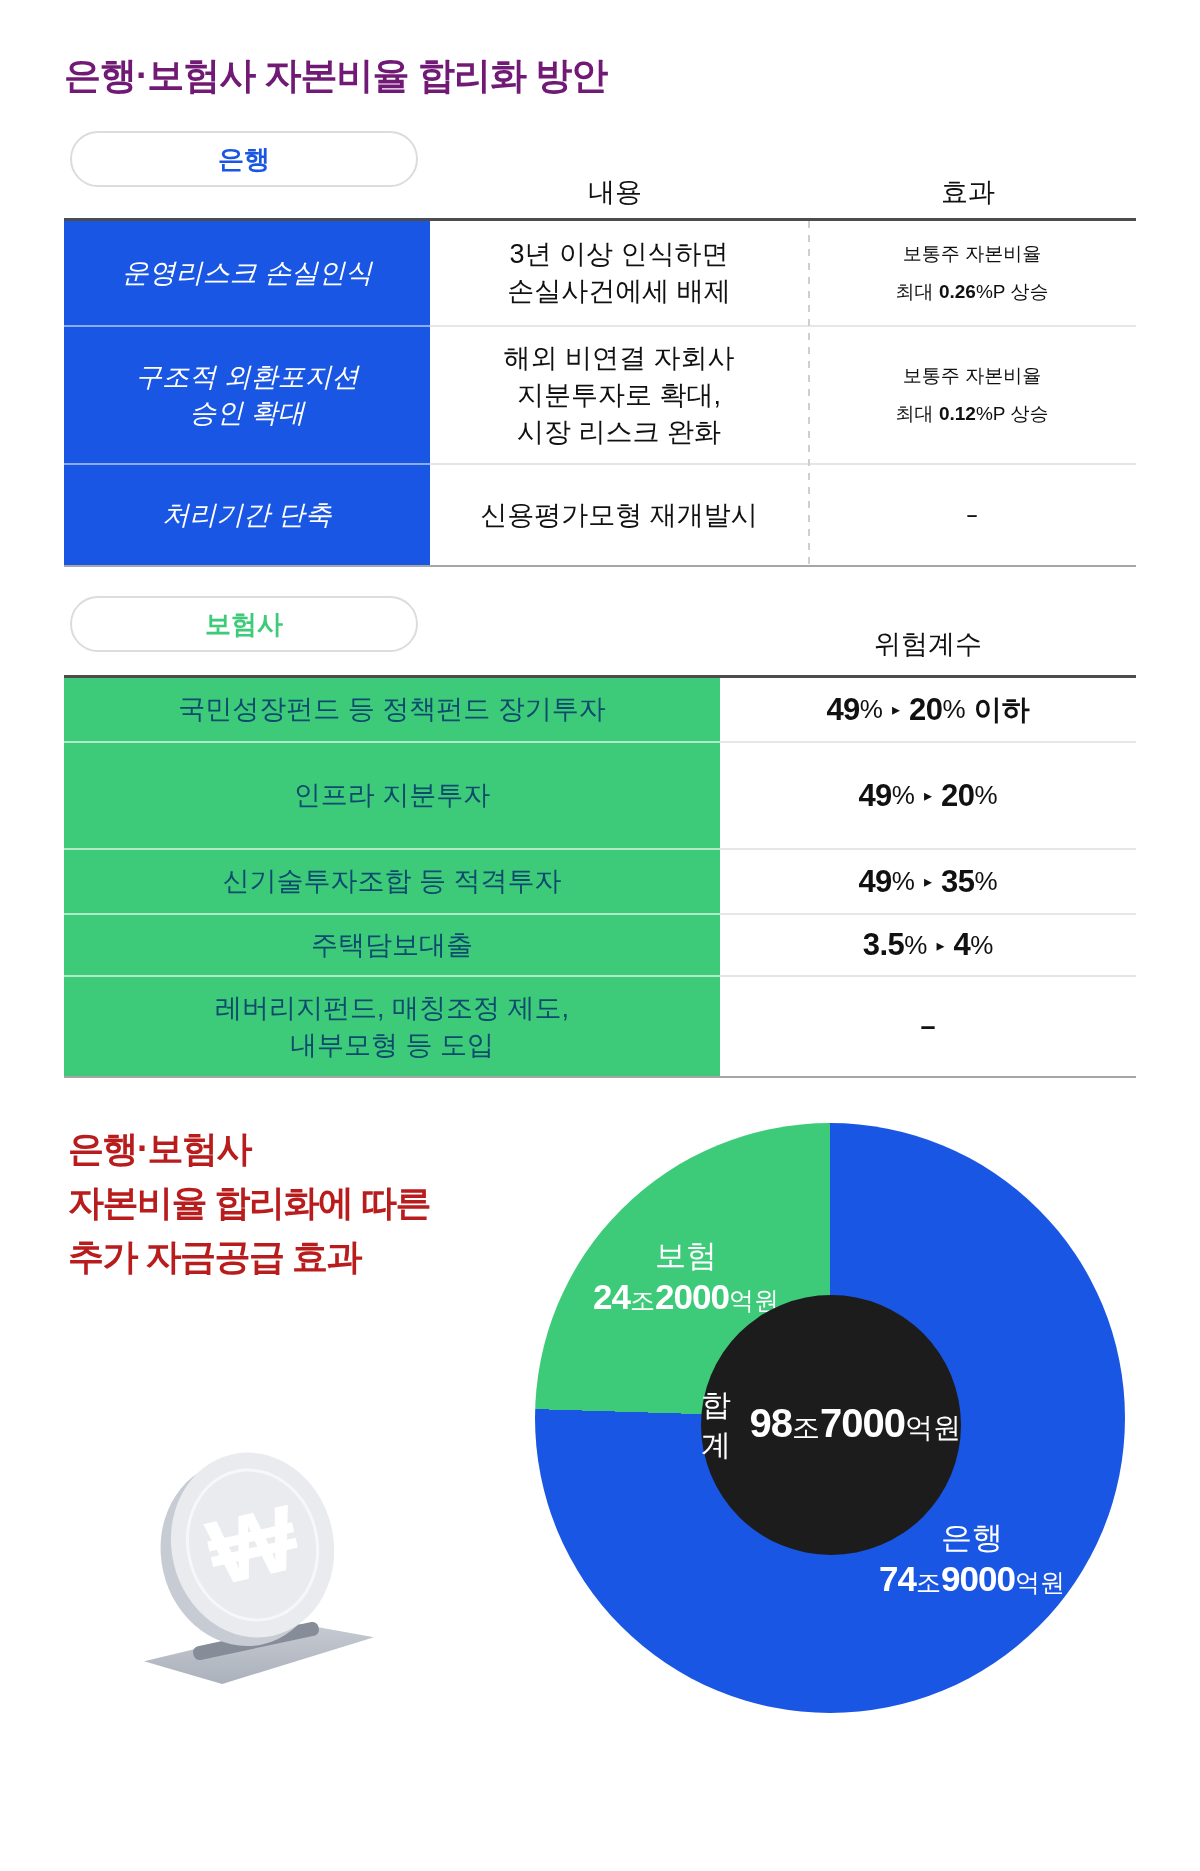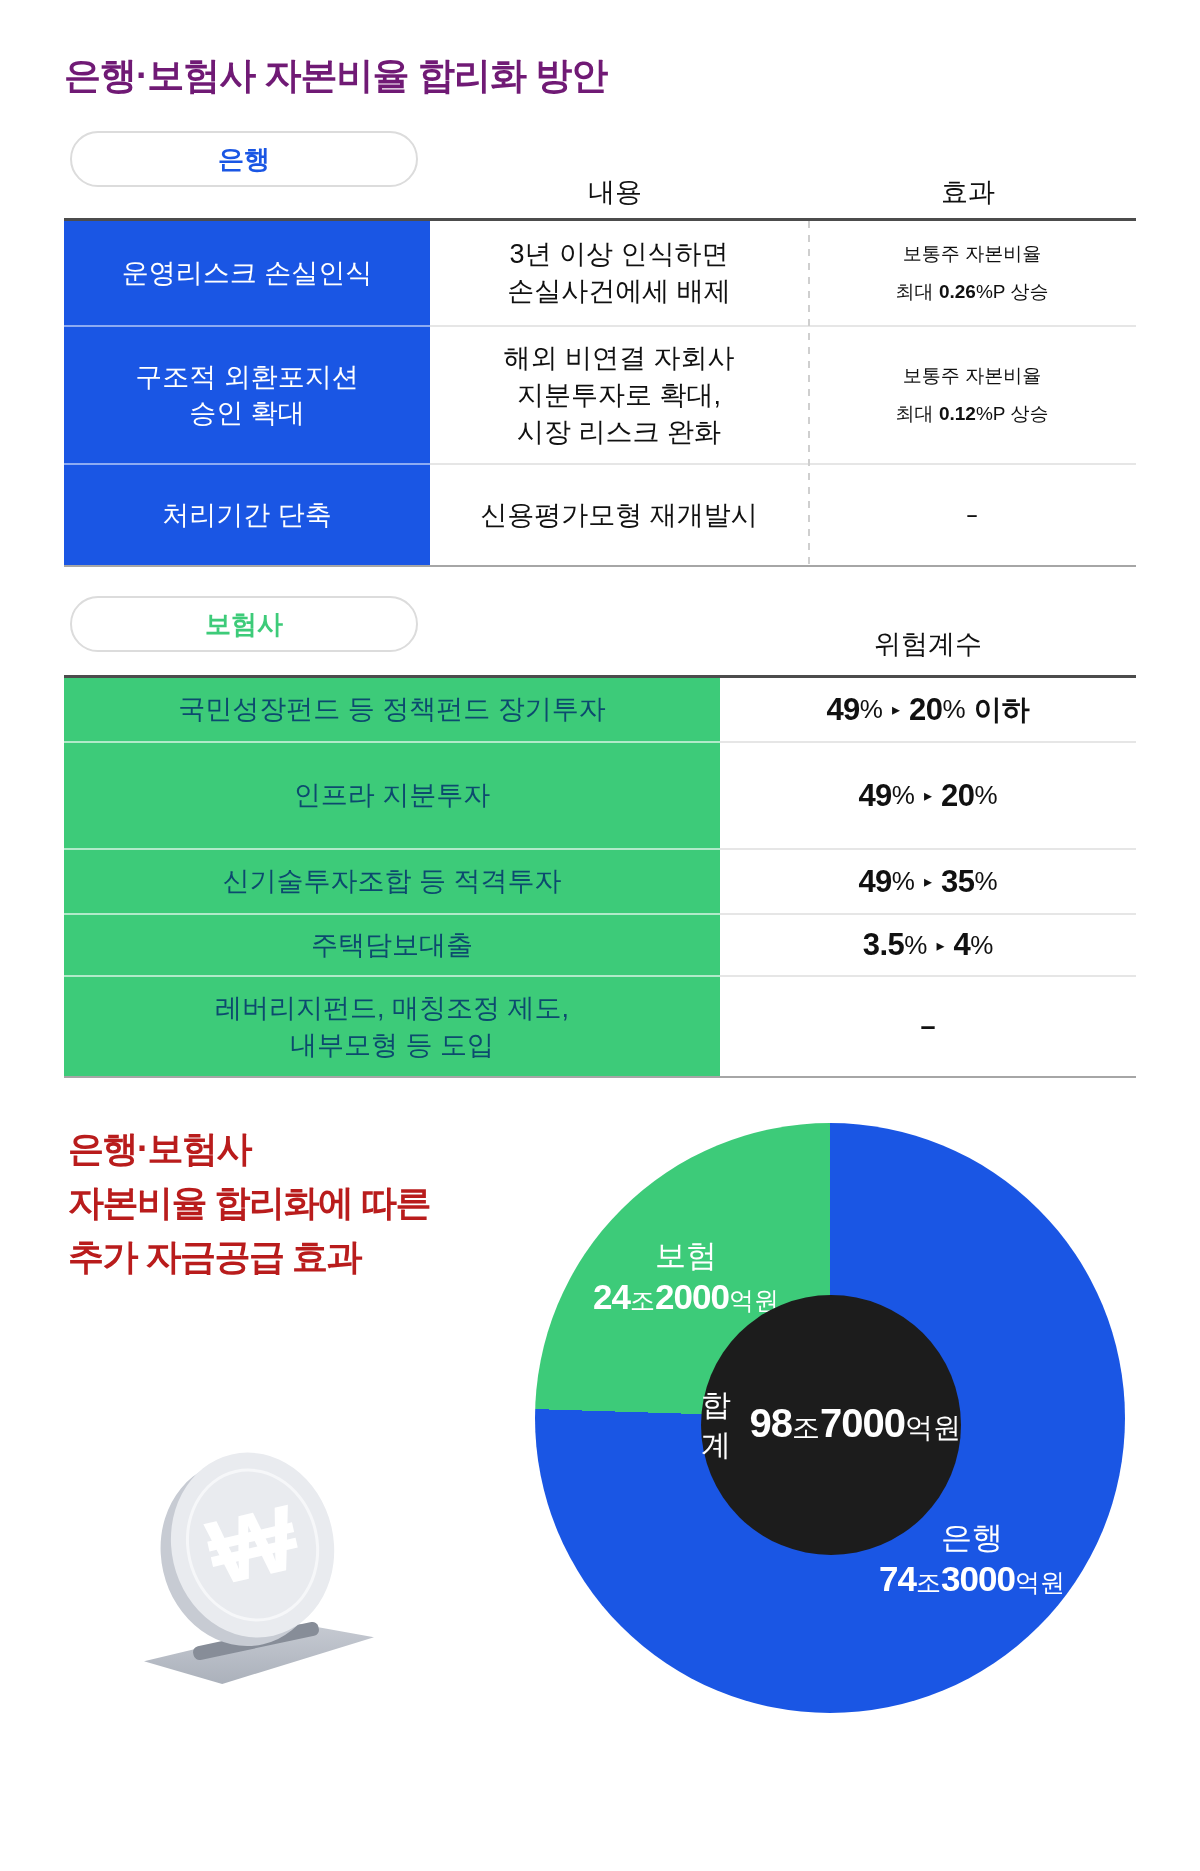--- a/index.html
+++ b/index.html
@@ -10,21 +10,21 @@
   
   .pill{width:348px;height:56px;border:2px solid #dcdcdc;border-radius:30px;display:flex;align-items:center;justify-content:center;font-size:26px;font-weight:600;background:#fff;box-sizing:border-box;}
   .pill-bank{left:70px;top:131px;color:var(--blue);}
   .pill-ins{left:70px;top:596px;color:var(--green);}
   
   .colhead{width:220px;text-align:center;font-size:27px;color:#111;}
   
   .tbl{left:64px;width:1072px;border-top:3px solid #4c4c4c;border-bottom:2px solid #a6a6a6;background:#fff;}
   .trow{display:flex;width:100%;}
   .cell{display:flex;flex-direction:column;justify-content:center;align-items:center;text-align:center;box-sizing:border-box;}
-  .lab-blue{width:366px;background:var(--blue);color:#fff;font-size:27px;line-height:36px;}
+  .lab-blue{width:366px;background:var(--blue);color:#fff;font-size:27px;line-height:36px;font-style:italic;}
   .lab-green{width:656px;background:var(--green);color:#0c4a6e;font-size:27px;line-height:37px;}
   .c-mid{width:378px;font-size:27px;line-height:37px;color:#111;}
   .c-eff{flex:1;font-size:19px;line-height:38px;color:#111;}
   .trow + .trow .lab-blue{border-top:2px solid rgba(255,255,255,.5);}
   .trow + .trow .lab-green{border-top:2px solid rgba(255,255,255,.6);}
   .trow + .trow .c-mid,.trow + .trow .c-eff,.trow + .trow .c-val{border-top:2px solid #e6e6e6;}
   .c-val{flex:1;display:flex;align-items:center;justify-content:center;font-size:27px;color:#111;}
   b{font-weight:800;}
   .num{font-weight:800;font-size:31px;letter-spacing:-0.5px;}
   .unit{font-weight:400;font-size:26px;}
@@ -210,16 +210,16 @@
     <div class="sl-val"><span class="big">24</span><span class="small">조</span><span class="big">2000</span><span class="small">억원</span></div>
   </div>
 
   <div class="abs pie-hole">
     <div class="hole-name">합계</div>
     <div class="hole-val"><span class="big">98</span><span class="small">조</span><span class="big">7000</span><span class="small">억원</span></div>
   </div>
 
   <div class="abs slice-label" style="left:842px;top:1518px;">
     <div class="sl-name">은행</div>
-    <div class="sl-val"><span class="big">74</span><span class="small">조</span><span class="big">3000</span><span class="small">억원</span></div>
+    <div class="sl-val"><span class="big">74</span><span class="small">조</span><span class="big">9000</span><span class="small">억원</span></div>
   </div>
 
 </div>
 
 </body></html>

